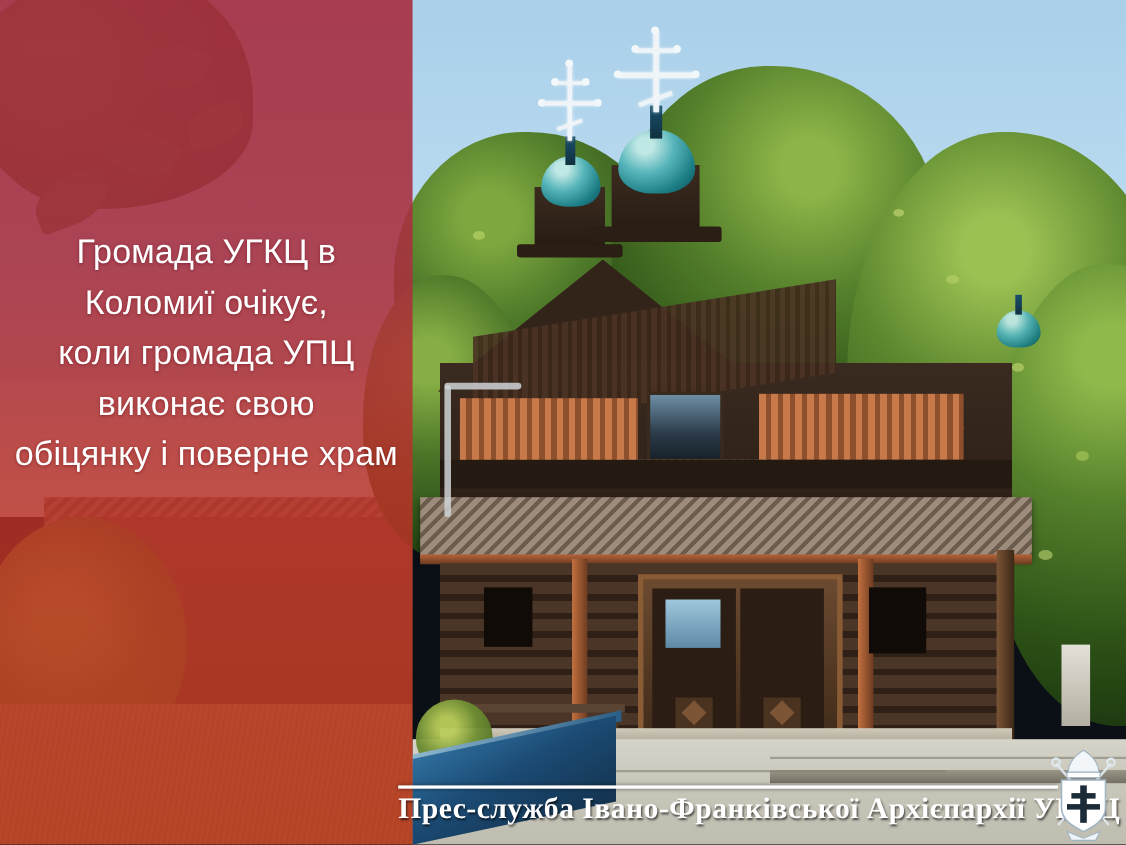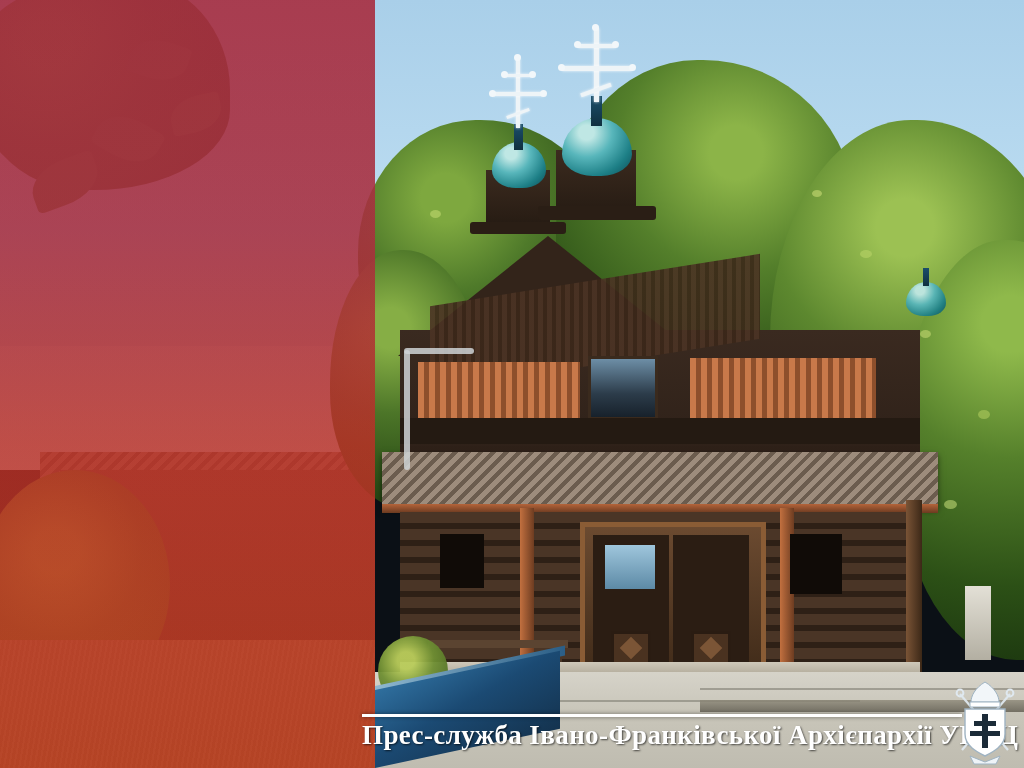--- a/index.html
+++ b/index.html
@@ -381,20 +381,25 @@
     <div class="paveline" style="left:700px;top:688px;width:324px;"></div>
     <div class="kerb"></div>
     <div class="post-white"></div>
     <div class="shrub"></div>
     <div class="tarpedge"></div>
     <div class="tarp"></div>
   </div>
 
   <div class="redpanel"></div>
 
+  <div class="headline">Громада УГКЦ в
+Коломиї очікує,
+коли громада УПЦ
+виконає свою
+обіцянку і поверне храм</div>
 
   <div class="caption-wrap">
     <div class="caption-rule"></div>
     <div class="caption-text">Прес-служба Івано-Франківської Архієпархії УГКЦ</div>
   </div>
 
   <div class="emblem">
     <svg viewBox="0 0 78 92" width="78" height="92" aria-hidden="true">
 
       <g stroke="#dfe8ef" stroke-width="2.2" opacity=".95">

